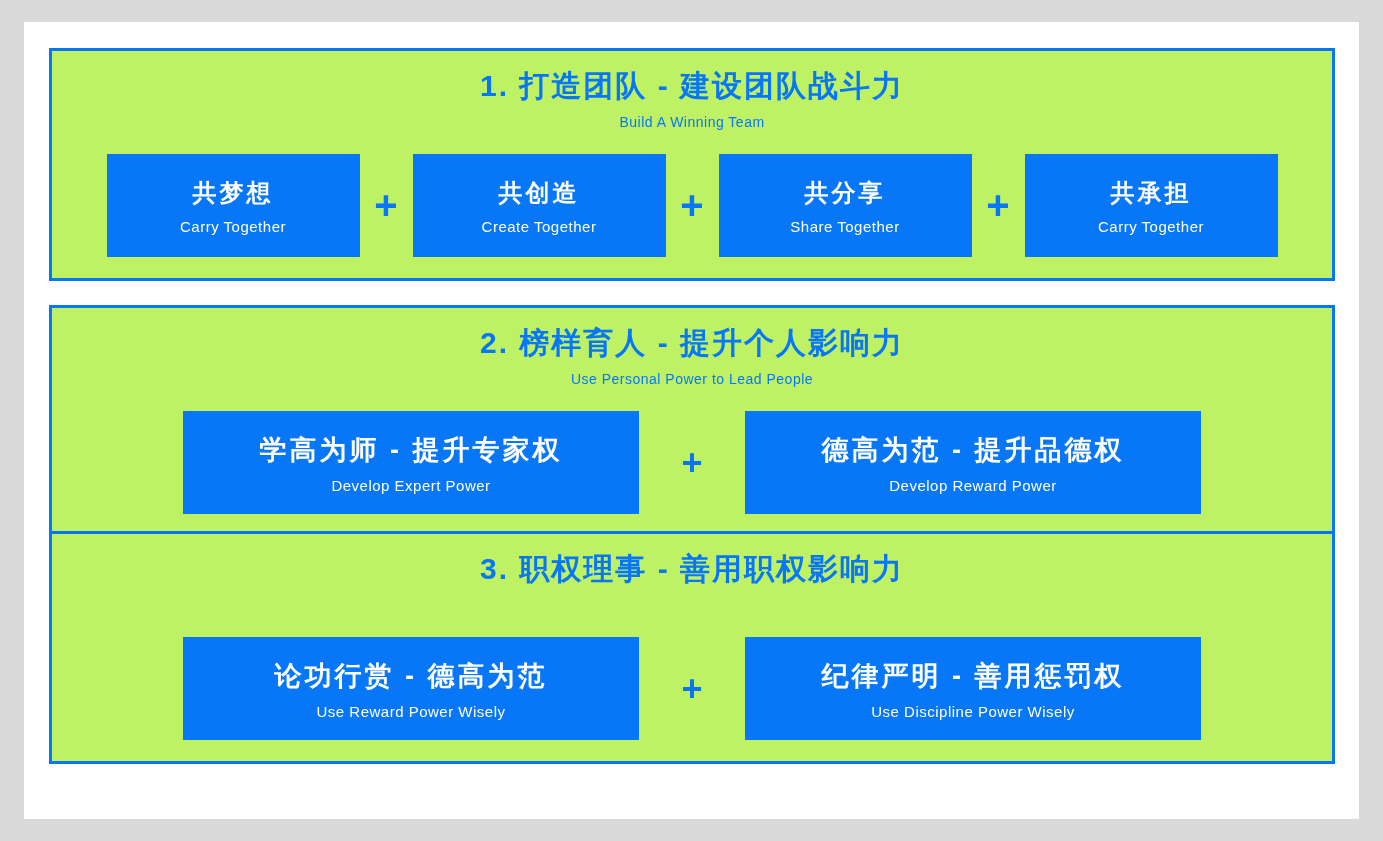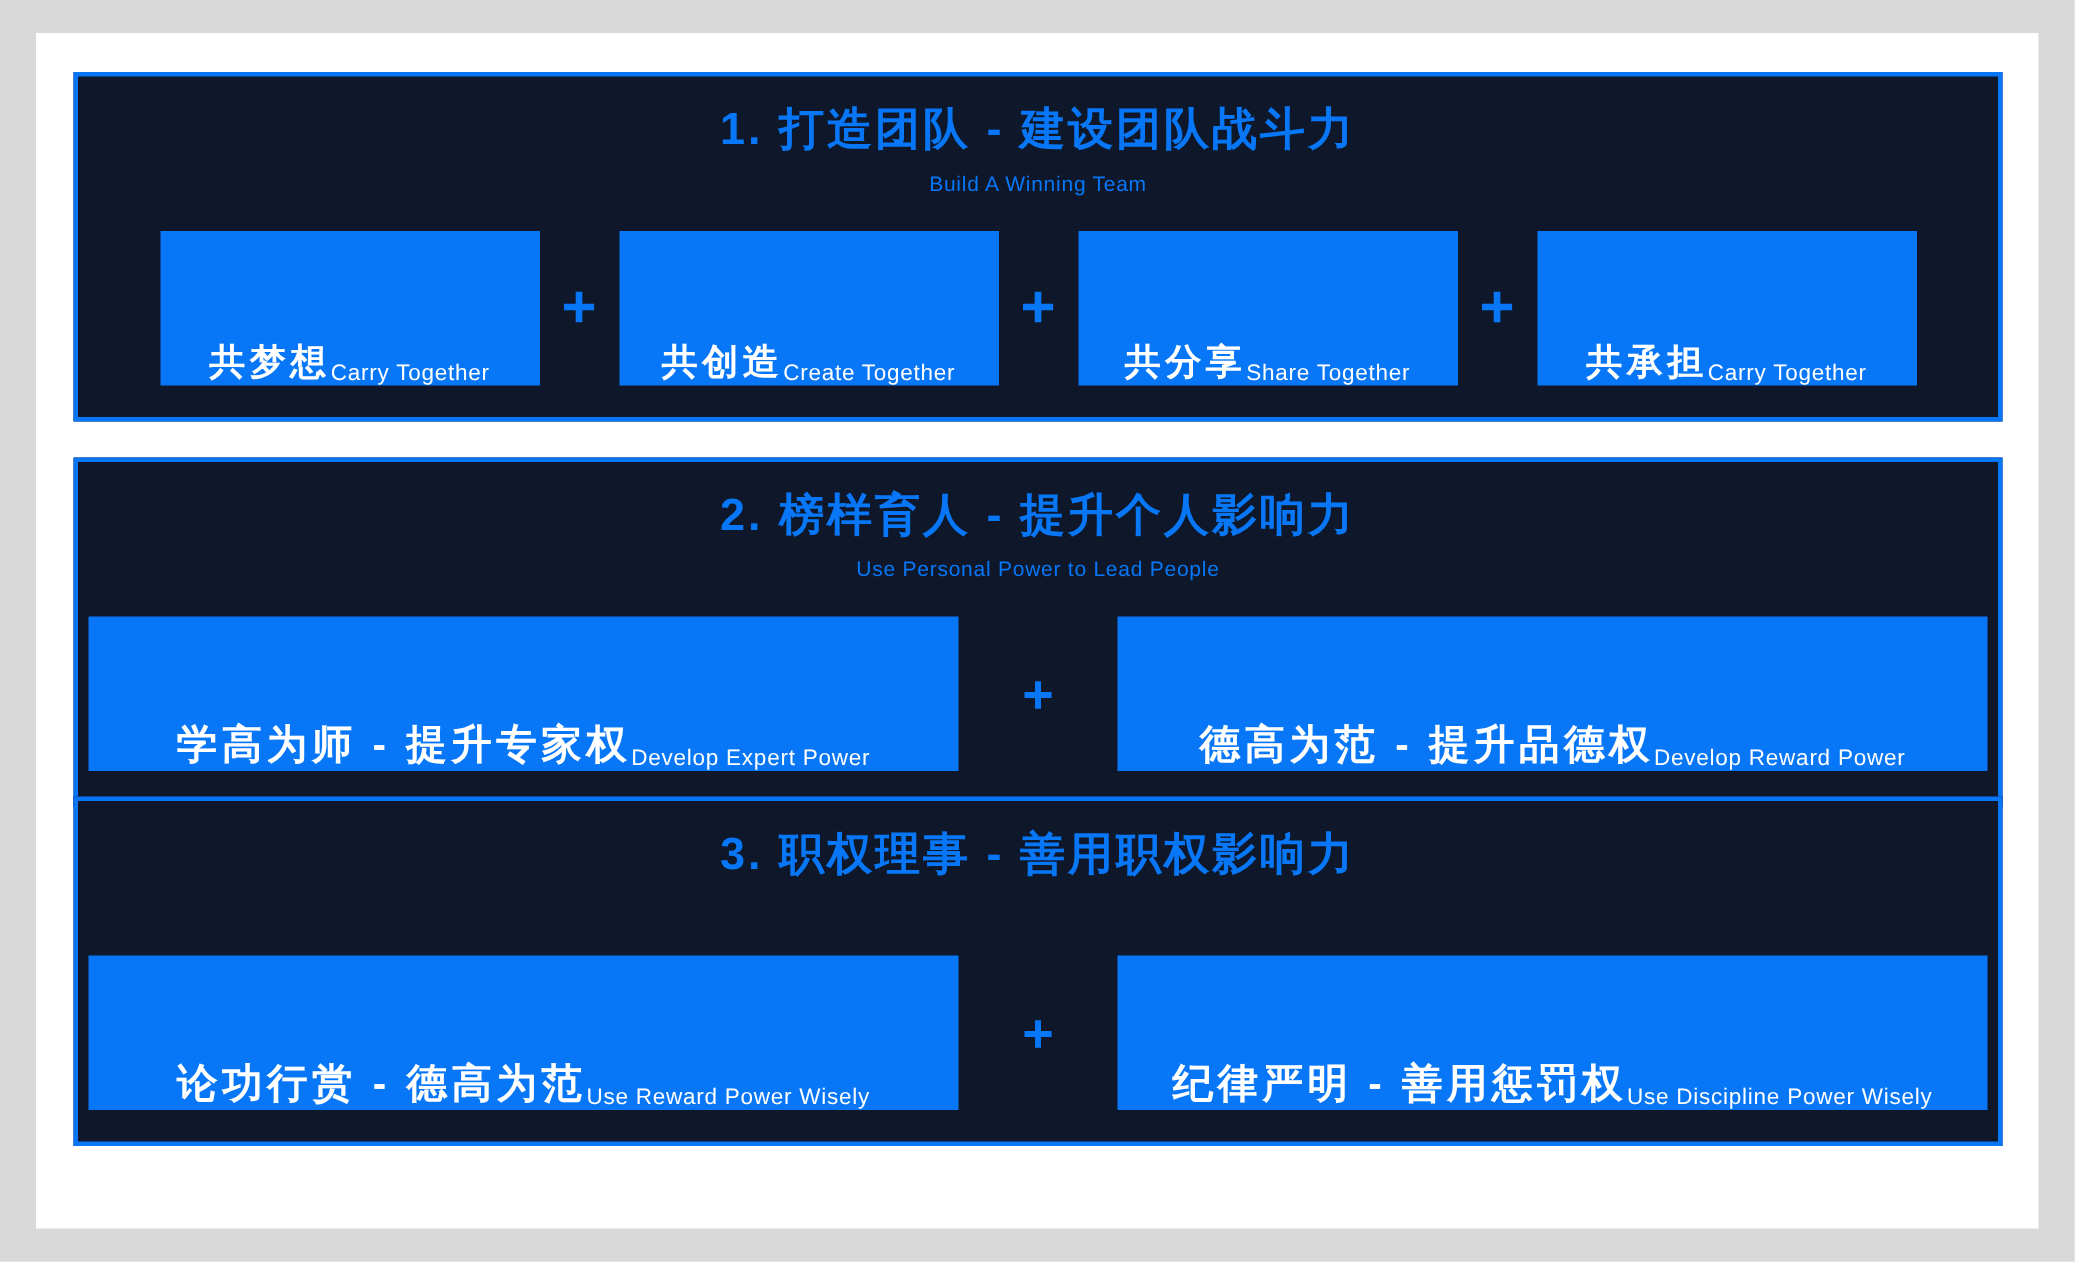--- a/index.html
+++ b/index.html
@@ -14,21 +14,21 @@
     position: absolute;
     left: 24px; top: 22px;
     width: 1335px; height: 797px;
     background: #ffffff;
   }
   .section {
     position: absolute;
     left: 25px;
     width: 1286px; height: 233px;
     border: 3px solid #0777f7;
-    background: #0f172a;
+    background: #bef264;
   }
   .section-1 { top: 26px; }
   .section-2 { top: 283px; }
   .section-3 { top: 509px; }
   .section-title {
     margin-top: 15px;
     text-align: center;
     color: #0777f7;
     font-size: 30px;
     font-weight: bold;
@@ -47,26 +47,26 @@
     top: 103px;
     display: flex;
     justify-content: center;
     align-items: center;
   }
   .box {
     background: #0777f7;
     color: #ffffff;
     height: 103px;
     display: flex;
-    flex-direction: row;
+    flex-direction: column;
     justify-content: center;
-    align-items: flex-end;
+    align-items: center;
   }
   .box-sm { width: 253px; }
-  .box-lg { width: 580px; }
+  .box-lg { width: 456px; }
   .box-zh {
     font-size: 24px;
     letter-spacing: 3px;
     font-weight: bold;
   }
   .box-lg .box-zh { font-size: 27px; }
   .box-en {
     margin-top: 9px;
     font-size: 15px;
     letter-spacing: 0.5px;

